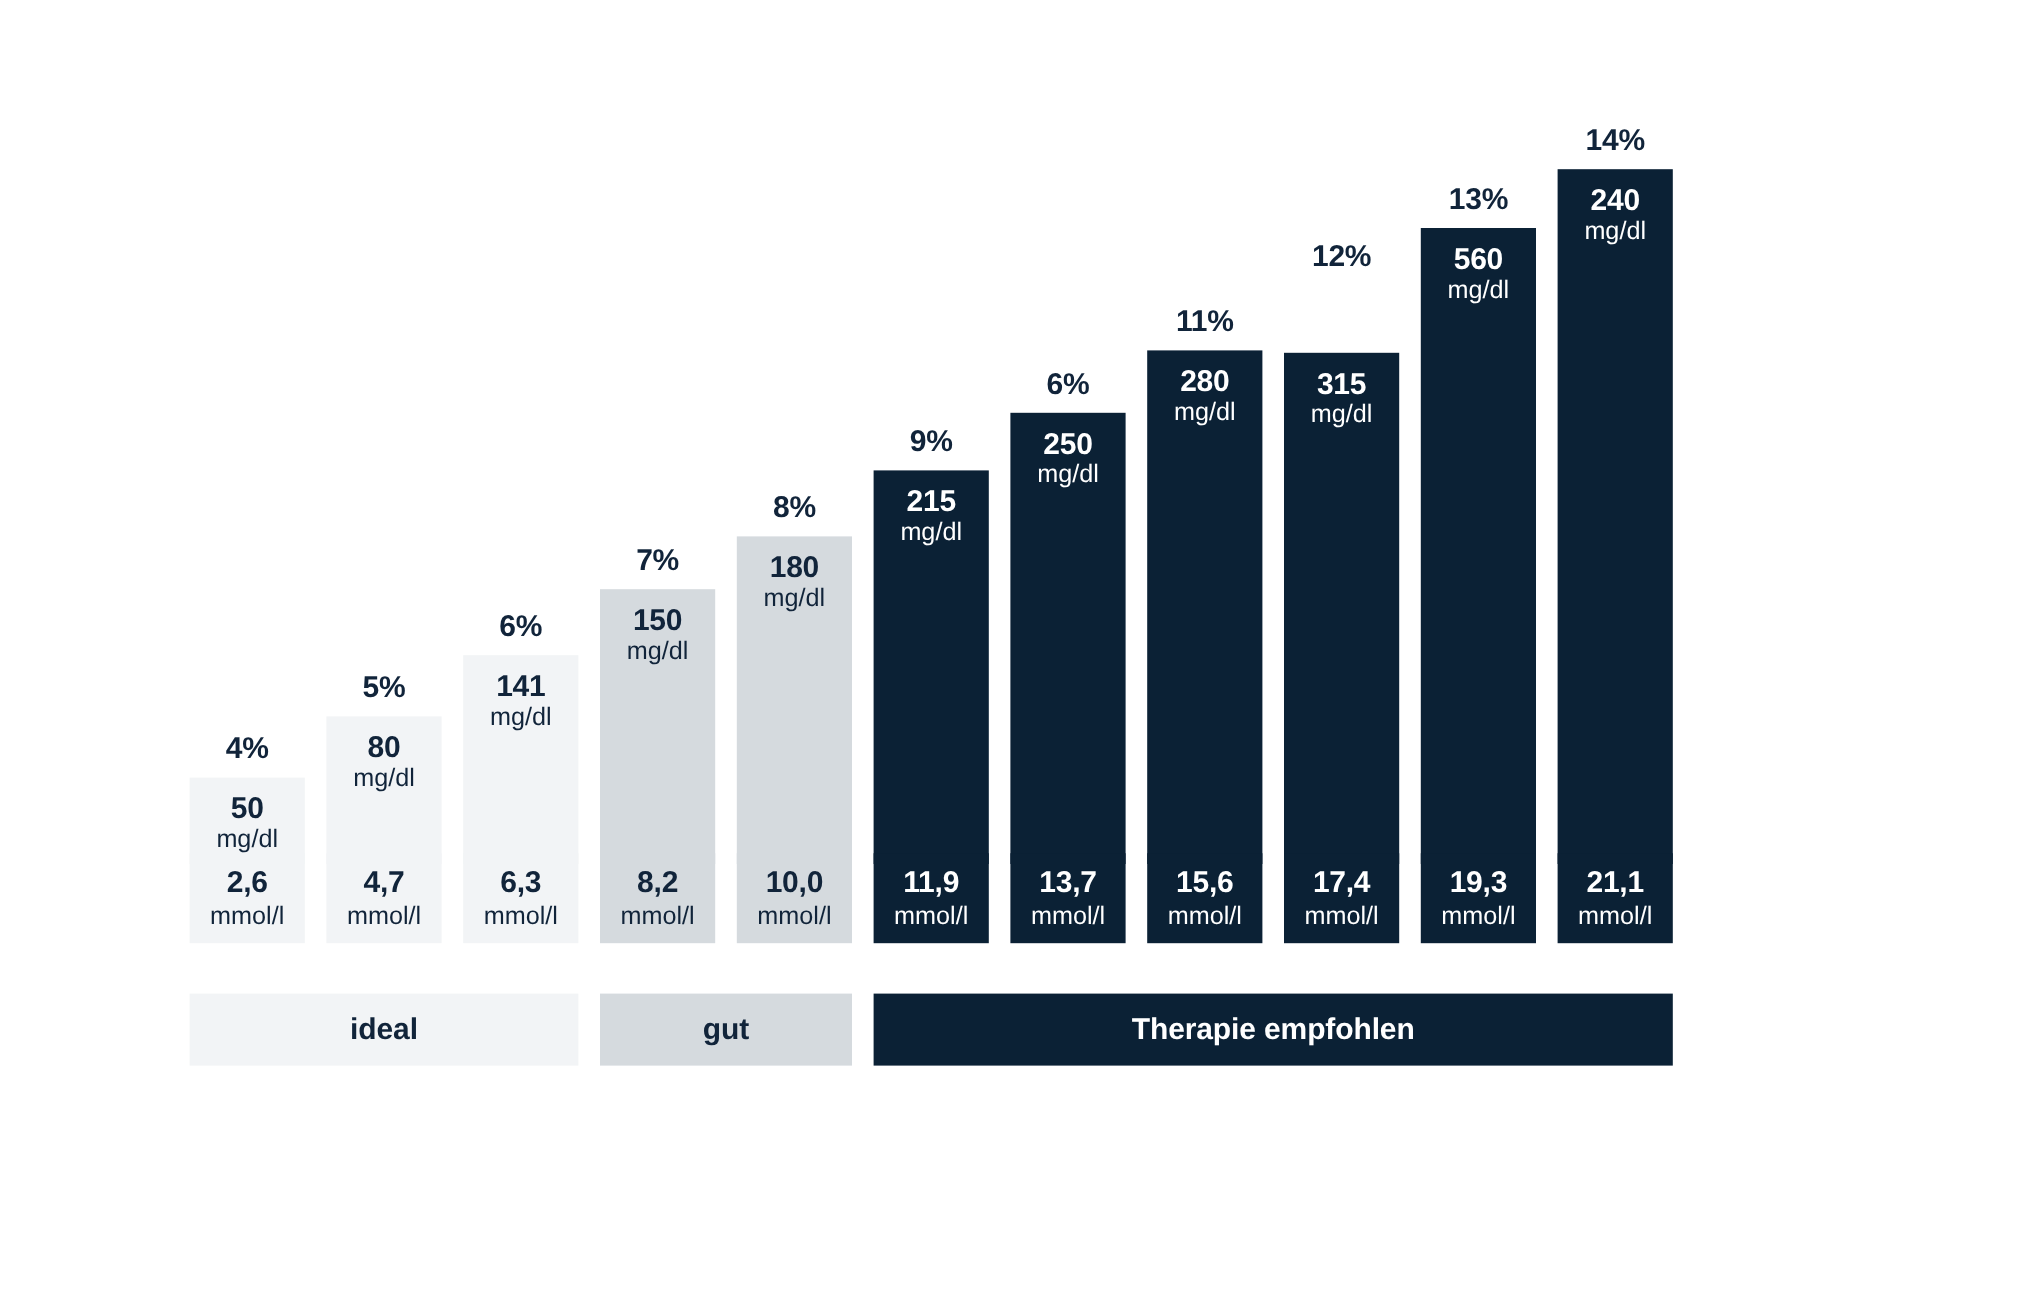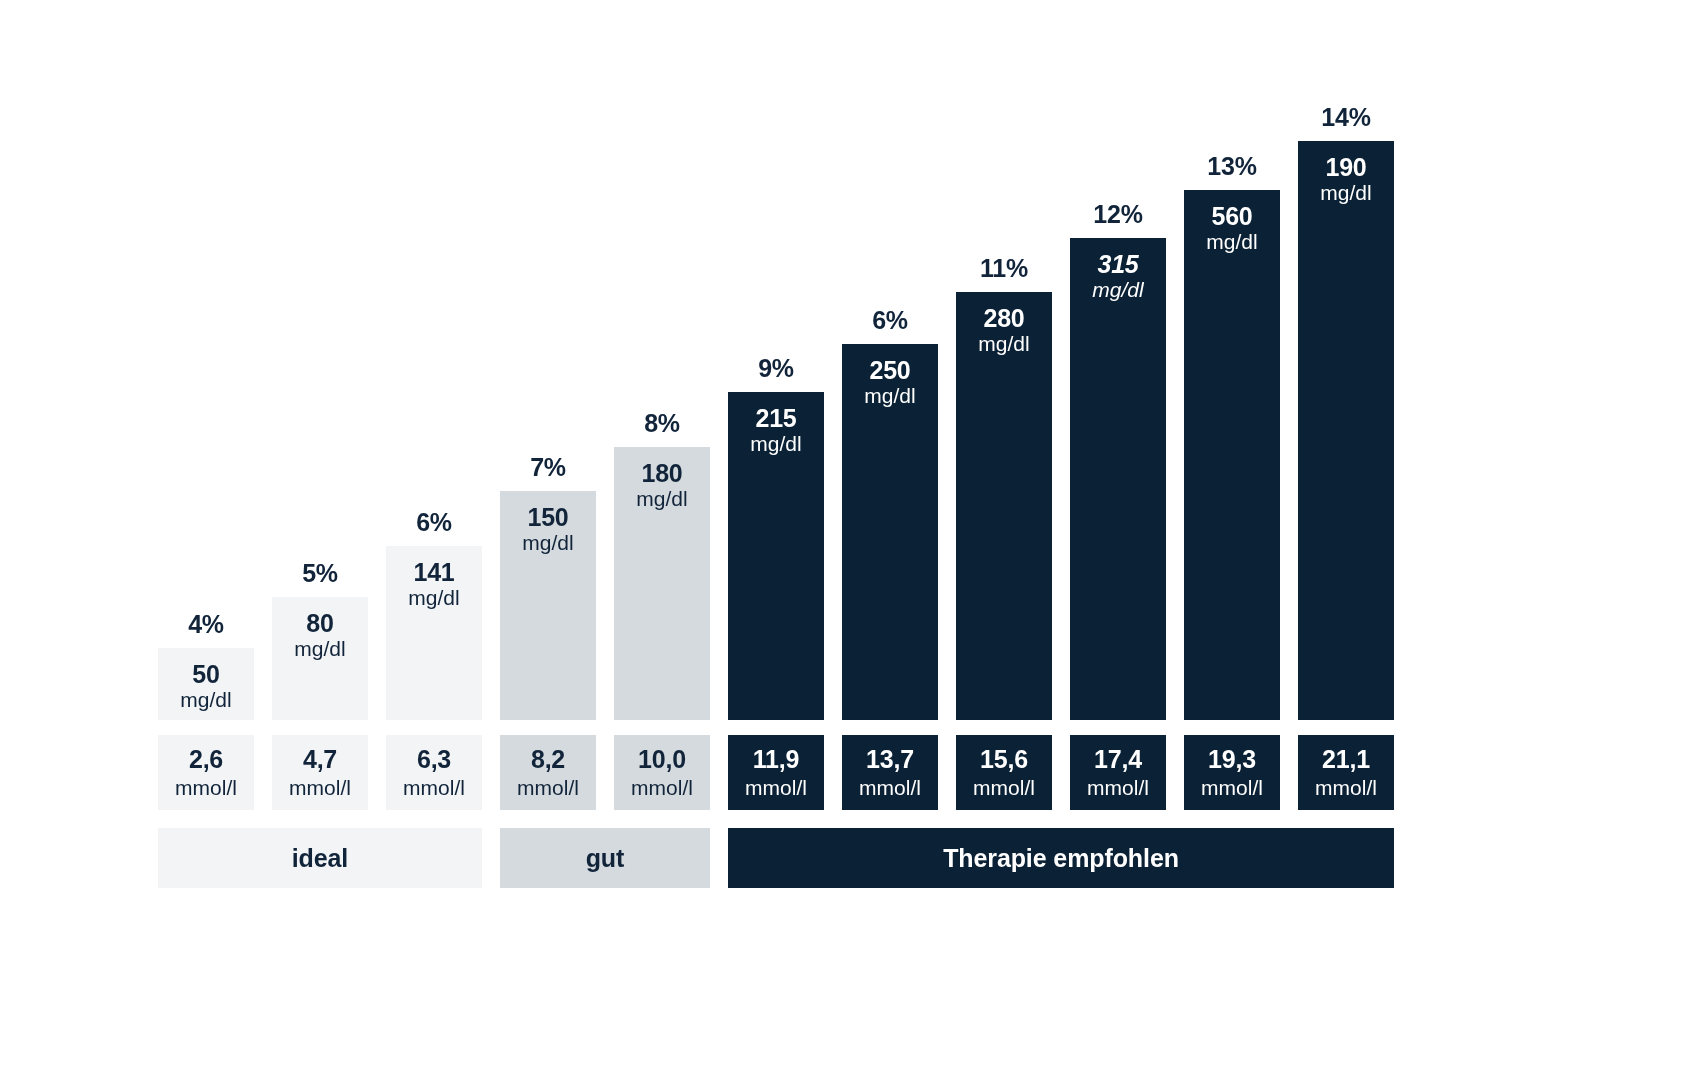--- a/index.html
+++ b/index.html
@@ -60,21 +60,21 @@
     font-weight:700;
     color:#11243a;
     letter-spacing:-0.2px;
   }
 
   
   .mmol{
     position:absolute;
     left:0;
     width:96px;
-    top:735px;
+    top:711px;
     height:75px;
     box-sizing:border-box;
     display:flex;
     flex-direction:column;
     align-items:center;
     justify-content:center;
     line-height:1.1;
     text-align:center;
   }
   .mmol .v{font-size:25px;font-weight:700;letter-spacing:-0.2px;}
@@ -193,21 +193,21 @@
           <span class="v">280</span>
           <span class="u">mg/dl</span>
         </div>
         <div class="mmol t-therapie">
           <span class="v">15,6</span>
           <span class="u">mmol/l</span>
         </div>
       </div>
       <div class="col" style="left: 912px;">
         <div class="pct" style="top: 200px;">12%</div>
-        <div class="bar t-therapie" style="height: 482px; font-style: italic;">
+        <div class="bar t-therapie" style="height: 426px;">
           <span class="v">315</span>
           <span class="u">mg/dl</span>
         </div>
         <div class="mmol t-therapie">
           <span class="v">17,4</span>
           <span class="u">mmol/l</span>
         </div>
       </div>
       <div class="col" style="left: 1026px;">
         <div class="pct" style="top: 152px;">13%</div>
@@ -216,21 +216,21 @@
           <span class="u">mg/dl</span>
         </div>
         <div class="mmol t-therapie">
           <span class="v">19,3</span>
           <span class="u">mmol/l</span>
         </div>
       </div>
       <div class="col" style="left: 1140px;">
         <div class="pct" style="top: 103px;">14%</div>
         <div class="bar t-therapie" style="height: 579px;">
-          <span class="v">190</span>
+          <span class="v">240</span>
           <span class="u">mg/dl</span>
         </div>
         <div class="mmol t-therapie">
           <span class="v">21,1</span>
           <span class="u">mmol/l</span>
         </div>
       </div>
     </div>
   <div class="bands" id="bands">
       <div class="band t-ideal" style="left: 0px; width: 324px;">

